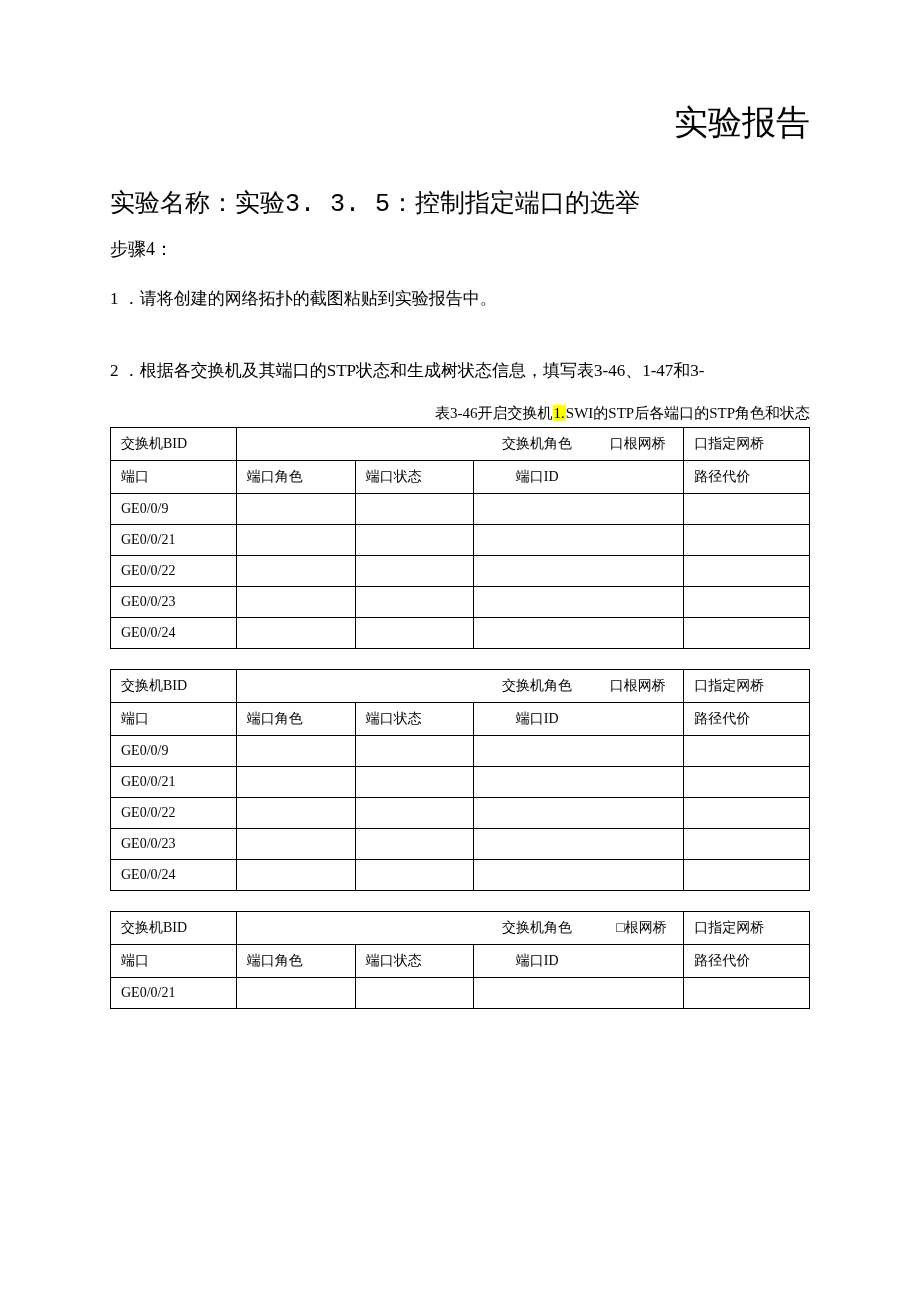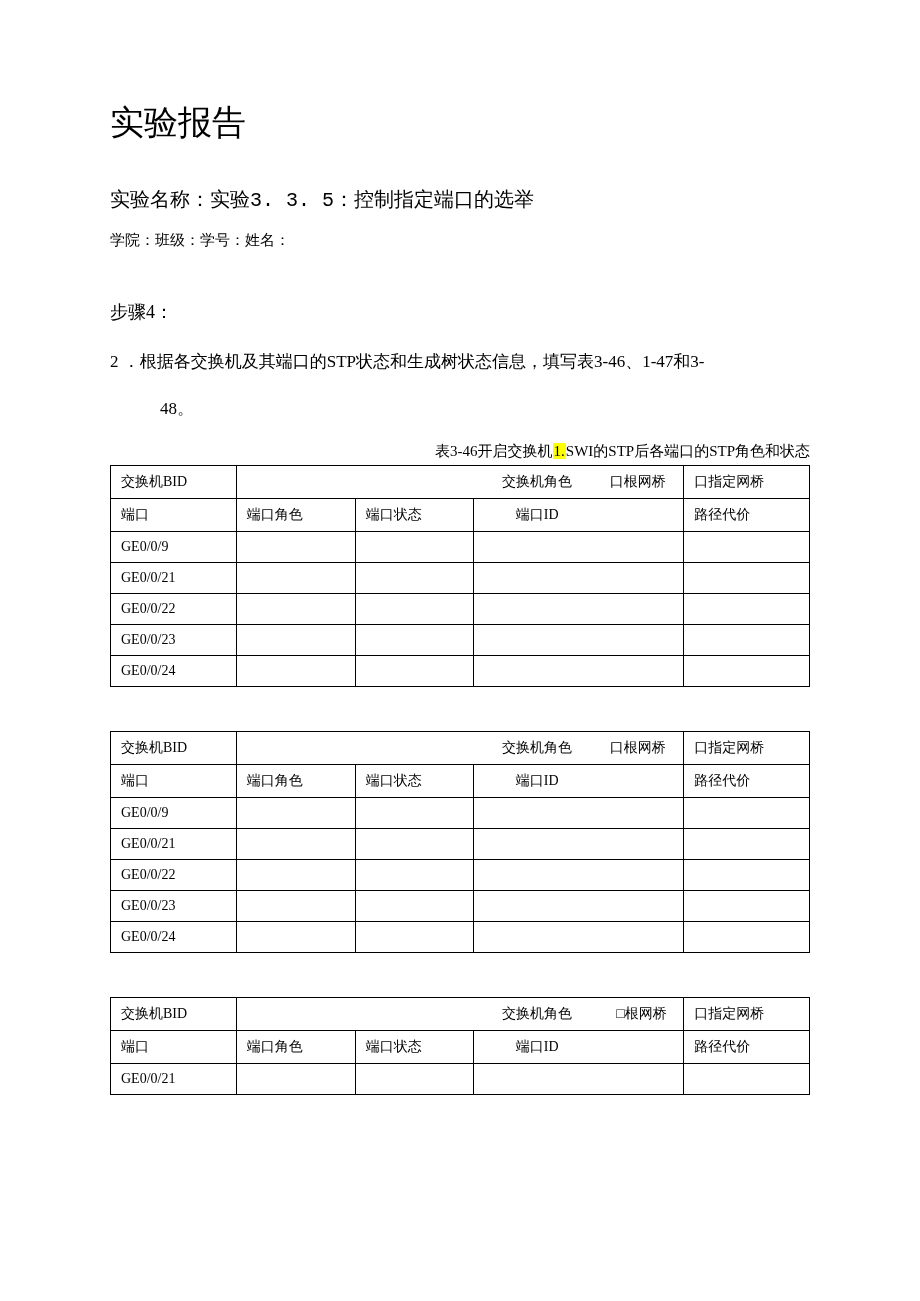--- a/index.html
+++ b/index.html
@@ -8,28 +8,28 @@
     padding: 0;
     background: #fff;
     font-family: "SimSun", "宋体", serif;
     color: #000;
     width: 920px;
   }
   .page {
     padding: 100px 110px 60px 110px;
   }
   .title {
-    text-align: left;
+    text-align: right;
     font-size: 34px;
     font-weight: 400;
     margin-bottom: 40px;
     font-family: "SimHei", "黑体", sans-serif;
   }
   .exp-name {
-    font-size: 20px;
+    font-size: 25px;
     margin-bottom: 18px;
   }
   .exp-name .mono { font-family: "Courier New", monospace; }
   .meta-line {
     font-size: 15px;
     margin-bottom: 50px;
   }
   .step-head {
     font-size: 18px;
     margin-bottom: 24px;
@@ -49,21 +49,21 @@
     margin-bottom: 4px;
   }
   .hl {
     background: #ffff00;
     padding: 0 1px;
   }
   table {
     border-collapse: collapse;
     width: 100%;
     font-size: 14px;
-    margin-bottom: 44px;
+    margin-bottom: 20px;
   }
   td {
     border: 1px solid #000;
     padding: 7px 10px;
     vertical-align: middle;
     height: 30px;
   }
   td.noborder-r { border-right: none; }
   td.noborder-l { border-left: none; }
   td.noborder-lr { border-left: none; border-right: none; }
@@ -73,28 +73,29 @@
 <body>
 
 <div class="page">
 
   <div class="title">实验报告</div>
 
   <div class="exp-name">
     <span>实验名称：</span><span>实验</span><span class="mono">3. 3. 5：</span><span>控制指定端口的选举</span>
   </div>
 
-  <div class="meta-line">学院：班级：学号：姓名：</div>
 
   <div class="step-head">步骤4：</div>
 
+  <div class="item-num">
+    <span>1</span><span> ．请将创建的网络拓扑的截图粘贴到实验报告中。</span>
+  </div>
 
   <div class="item-num gap-lower">
     <span>2</span><span> ．根据各交换机及其端口的STP状态和生成树状态信息，填写表3-46、1-47和3-</span>
-    <div class="item-indent" style="margin-top:20px;">48。</div>
   </div>
 
   <div class="tbl-caption">
     <span>表3-46开启交换机</span><span class="hl">1.</span><span>SWI的STP后各端口的STP角色和状态</span>
   </div>
 
   <table>
     <colgroup>
         <col style="width:18%">
         <col style="width:17%">

